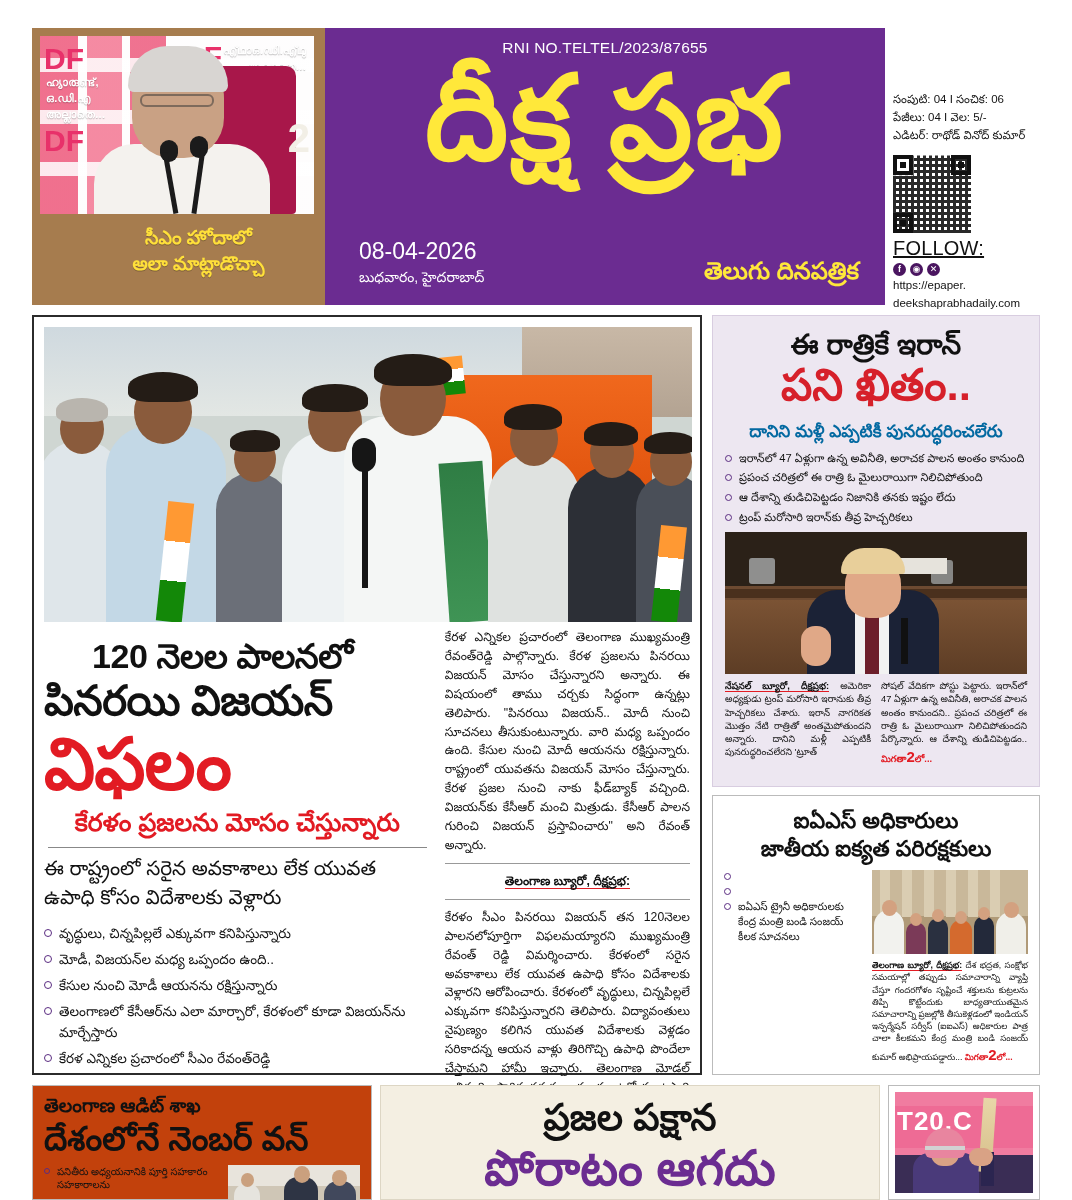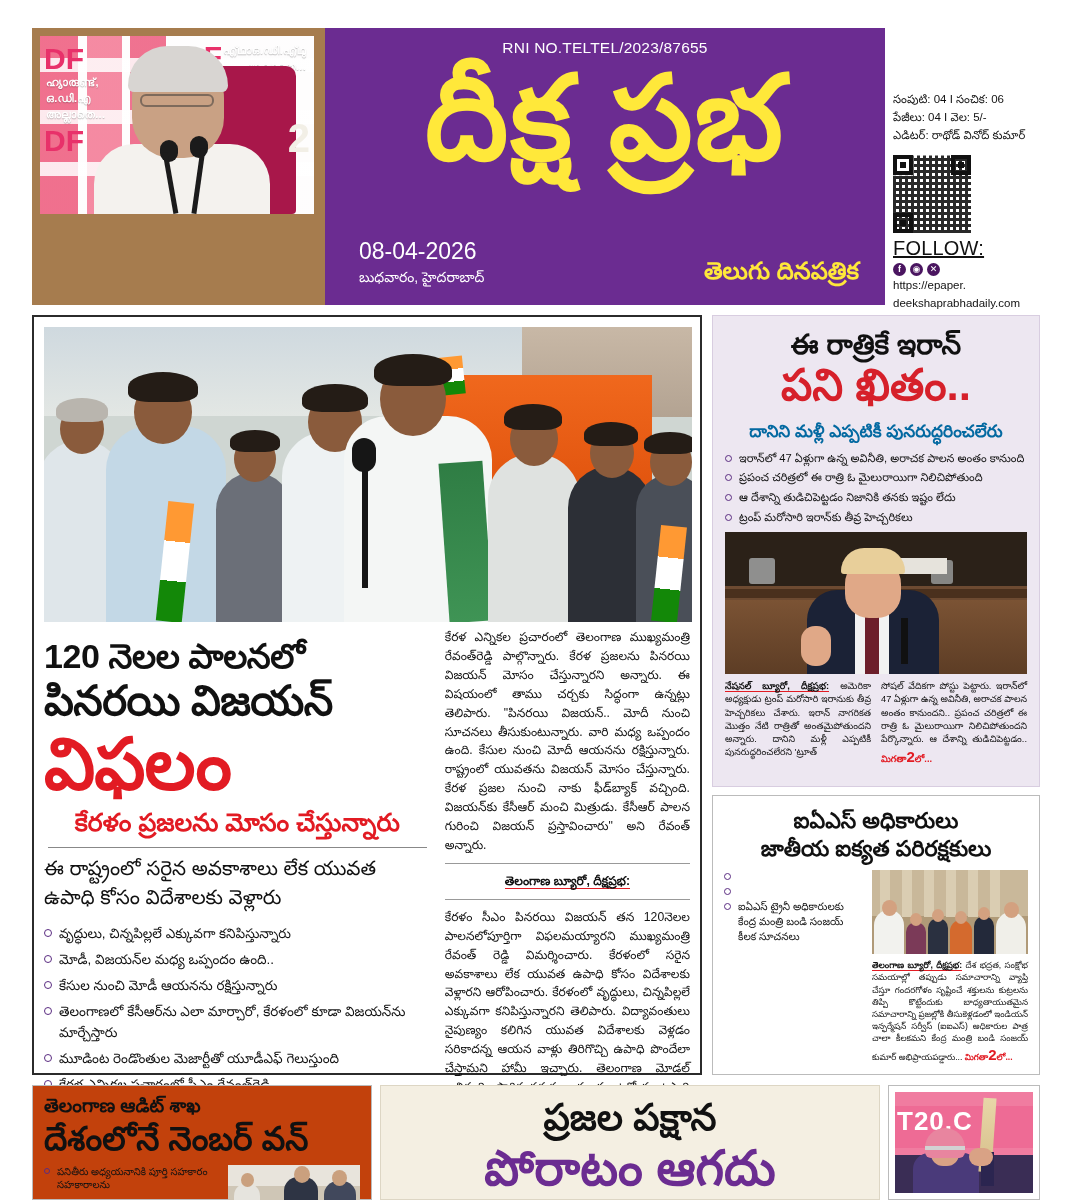--- a/index.html
+++ b/index.html
@@ -168,21 +168,21 @@
     background:linear-gradient(180deg,#ff9933 0 33%,#ffffff 33% 66%,#138808 66% 100%);
     transform:rotate(6deg);
   }
   .ml-photo .green-sash {
     position:absolute; bottom:0; width:44px; height:160px;
     background:linear-gradient(180deg,#2f7d44,#3f9455); transform:rotate(-4deg);
   }
   .ml-photo .micstand { position:absolute; left:318px; bottom:34px; width:6px; height:128px; background:#161616; }
   .ml-photo .michd { position:absolute; left:308px; bottom:150px; width:24px; height:34px; background:#161616; border-radius:12px; }
 
-  .hl1 { font-size:34px; font-weight:700; color:#111; margin-top:8px; line-height:1.2; letter-spacing:-.4px; }
+  .hl1 { font-size:34px; font-weight:700; color:#111; margin-top:8px; line-height:1.2; letter-spacing:-.4px;margin-left:48px; }
   .hl2 { font-size:42px; font-weight:700; color:#111; line-height:1.16; letter-spacing:-.6px; }
   .hl3 { font-size:72px; font-weight:700; color:#E21B23; line-height:1.08; letter-spacing:-1px; }
   .hl4 { font-size:25px; font-weight:700; color:#E21B23; text-align:center; margin-top:4px; line-height:1.25; }
   .hl-rule { border-top:1px solid #888; margin:8px 4px 6px 4px; }
   .hl5 { font-size:20px; color:#111; text-align:left; line-height:1.45; }
 
   .bullets { margin-top:12px; }
   .bul { display:flex; align-items:flex-start; gap:7px; font-size:13.5px; color:#111;
          line-height:1.5; margin-bottom:6px; }
   .bul .dot { width:8px; height:8px; border:1.6px solid #5b2d82; border-radius:50%;
@@ -322,20 +322,24 @@
         <div class="body"></div>
         <div class="head"></div>
         <div class="hair"></div>
         <div class="glasses"></div>
         <div class="michead"></div>
         <div class="mic"></div>
         <div class="michead2"></div>
         <div class="mic2"></div>
         <div class="tl-pg">2</div>
       </div>
+      <div class="tl-cap">
+        <div>సీఎం హోదాలో</div>
+        <div>అలా మాట్లాడొచ్చా</div>
+      </div>
     </div>
 
     <div class="mast">
       <div class="rni">RNI NO.TELTEL/2023/87655</div>
       <div class="title">దీక్ష ప్రభ</div>
       <div class="date">08-04-2026</div>
       <div class="daysub">బుధవారం, హైదరాబాద్</div>
       <div class="tagline">తెలుగు దినపత్రిక</div>
     </div>
 
@@ -432,24 +436,20 @@
               <span class="dot"></span>
               <span>మోడీ, విజయన్‌ల మధ్య ఒప్పందం ఉంది..</span>
             </div>
           <div class="bul">
               <span class="dot"></span>
               <span>కేసుల నుంచి మోడీ ఆయనను రక్షిస్తున్నారు</span>
             </div>
           <div class="bul">
               <span class="dot"></span>
               <span>తెలంగాణలో కేసీఆర్‌ను ఎలా మార్చారో, కేరళంలో కూడా విజయన్‌ను మార్చేస్తారు</span>
-            </div>
-          <div class="bul">
-              <span class="dot"></span>
-              <span>మూడింట రెండొంతుల మెజార్టీతో యూడీఎఫ్ గెలుస్తుంది</span>
             </div>
           <div class="bul">
               <span class="dot"></span>
               <span>కేరళ ఎన్నికల ప్రచారంలో సీఎం రేవంత్‌రెడ్డి</span>
             </div>
         </div>
       </div>
 
       <div class="art-col">
         <p>కేరళ ఎన్నికల ప్రచారంలో తెలంగాణ ముఖ్యమంత్రి రేవంత్‌రెడ్డి పాల్గొన్నారు. కేరళ ప్రజలను పినరయి విజయన్ మోసం చేస్తున్నారని అన్నారు. ఈ విషయంలో తాము చర్చకు సిద్ధంగా ఉన్నట్లు తెలిపారు. "పినరయి విజయన్.. మోదీ నుంచి సూచనలు తీసుకుంటున్నారు. వారి మధ్య ఒప్పందం ఉంది. కేసుల నుంచి మోదీ ఆయనను రక్షిస్తున్నారు. రాష్ట్రంలో యువతను విజయన్ మోసం చేస్తున్నారు. కేరళ ప్రజల నుంచి నాకు ఫీడ్‌బ్యాక్ వచ్చింది. విజయన్‌కు కేసీఆర్ మంచి మిత్రుడు. కేసీఆర్ పాలన గురించి విజయన్ ప్రస్తావించారు" అని రేవంత్ అన్నారు.</p>

